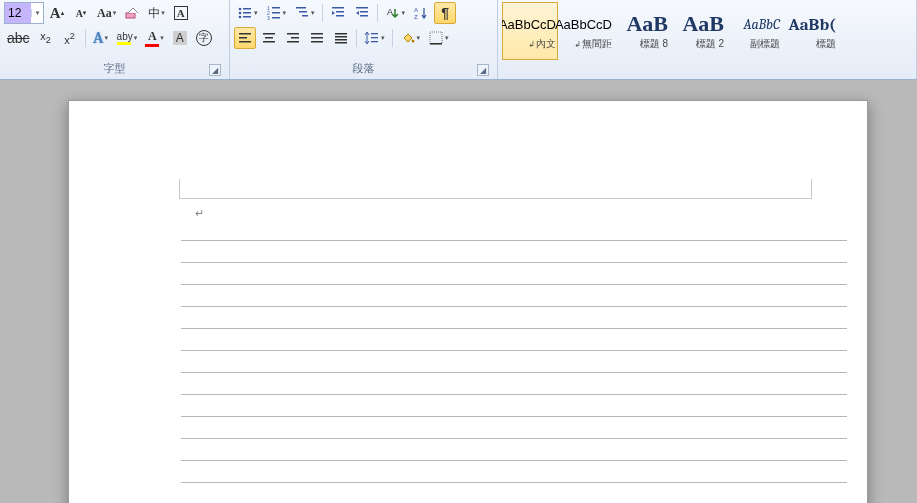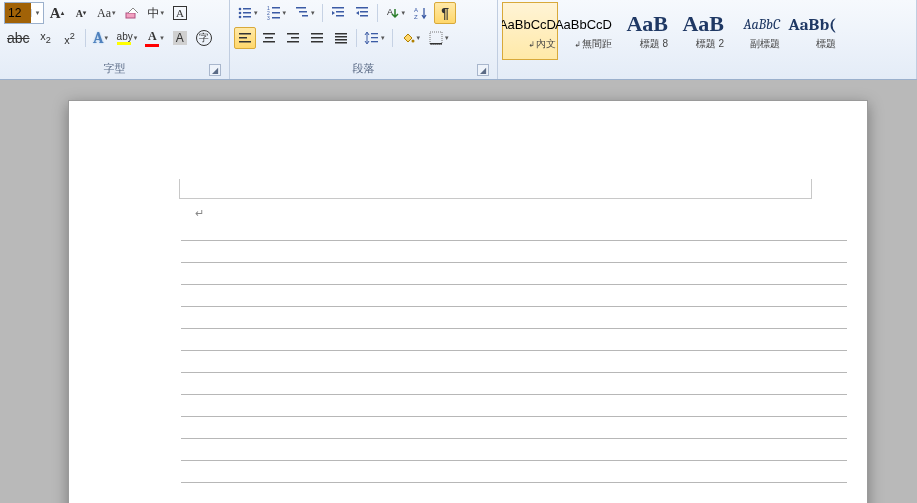--- a/index.html
+++ b/index.html
@@ -61,21 +61,21 @@
   }
   .btn.sel {
     background: linear-gradient(#ffe9a8,#ffd76b);
     border: 1px solid #d8a93a;
   }
   .split { display: inline-flex; align-items: center; }
   .split .caret { font-size: 7px; color: #555; margin-left: 1px; }
   .fontsize-box {
     width: 34px; height: 20px;
     border: 1px solid #9bb0cc;
-    background: #a16207;
+    background: #c4b5fd;
     font-size: 12px;
     padding-left: 3px;
     color: #000;
   }
   .fs-wrap { display: inline-flex; border: 1px solid #9bb0cc; background:#fff; align-items:center; }
   .fs-wrap .caret-btn { width: 12px; text-align:center; font-size:7px; color:#555; cursor:pointer; border-left:1px solid #cdd8e8;}
   svg { display:block; }
 
   
   .styles-group { flex: 1; }
@@ -135,21 +135,21 @@
     left: 112px; right: 20px;
   }
   .ruled-lines div {
     border-bottom: 1px solid #b7b7b7;
     height: 22px;
   }
 
   
   .ico { width:16px; height:16px; }
   .underline-bar { width:14px; height:3px; }
-  .txt { font-size:12px; font-family: "Times New Roman", serif; }
+  .txt { font-size:12px; font-family: "Times New Roman", serif; font-weight: bold; }
 </style>
 </head>
 <body>
 
 <div class="ribbon">
 
   <div class="group" style="width:230px">
     <div class="rows">
       <div class="row">
         <span class="fs-wrap">

